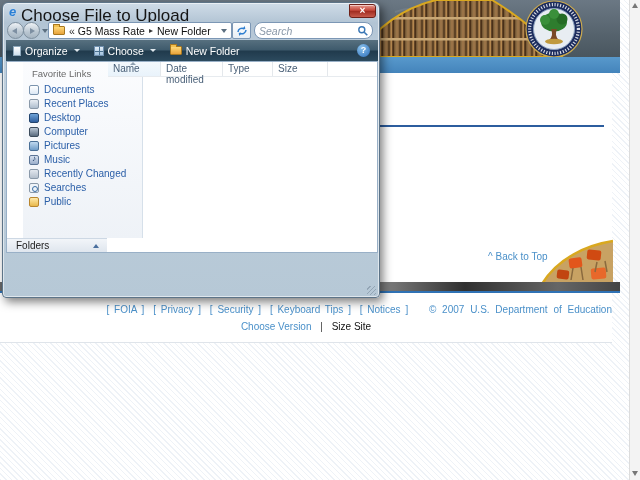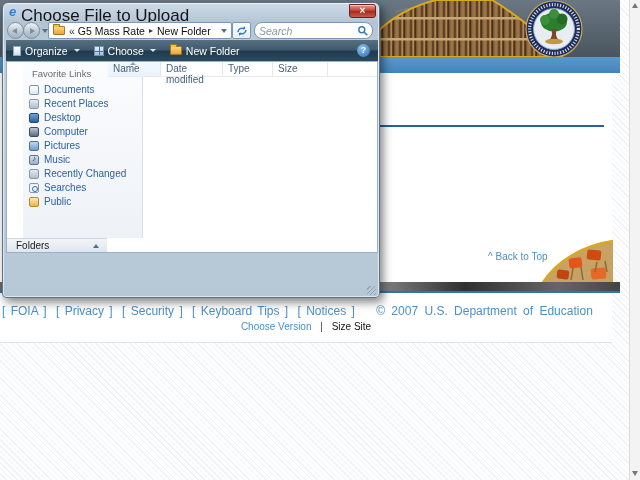--- a/index.html
+++ b/index.html
@@ -15,21 +15,21 @@
   .pg-nav span { color:#fff; font-size:11px; font-weight:bold; cursor:pointer; }
   .pg-content { position:absolute; left:0; top:73px; width:612px; height:210px; background:#fff; }
   .pg-rule { position:absolute; left:3px; top:52px; width:601px; height:2px; background:#2c5d9e; }
   .back-top { position:absolute; left:488px; top:178px; font-size:10px; color:#4a90c9; cursor:pointer; }
   .chairs { position:absolute; right:-1px; bottom:-1px; }
   .pg-divider { position:absolute; left:0; top:282px; width:620px; height:11px;
     background:linear-gradient(90deg,#6a6a6a,#2e2e2e 15%,#777 30%,#3a3a3a 45%,#8a8a8a 60%,#303030 75%,#666 90%,#444);
     border-bottom:2px solid #2f72b5; }
   .pg-footer { position:absolute; left:0; top:293px; width:612px; height:50px; background:#fff;
     border-bottom:1px solid #dfe4ea; }
-  .pg-footer .l1 { position:absolute; top:11px; width:100%; text-align:left; font-size:12px;
+  .pg-footer .l1 { position:absolute; top:11px; width:100%; text-align:right; font-size:10px;
     color:#4a90c9; word-spacing:2px; }
   .pg-footer .l1 a { color:#4a90c9; text-decoration:none; margin:0 2px; cursor:pointer; }
   .pg-footer .copy { margin-left:14px; word-spacing:3px; }
   .pg-footer .l2 { position:absolute; top:28px; width:100%; text-align:center; font-size:10px; }
   .pg-footer .l2 .mob { color:#4a90c9; cursor:pointer; }
   .pg-footer .l2 .sep { color:#444; margin:0 6px; }
   .pg-footer .l2 .full { color:#111; cursor:pointer; }
 
   .scrollbar { position:absolute; right:0; top:0; width:11px; height:480px;
     background:#f3f3f3; border-left:1px solid #dcdcdc; }

